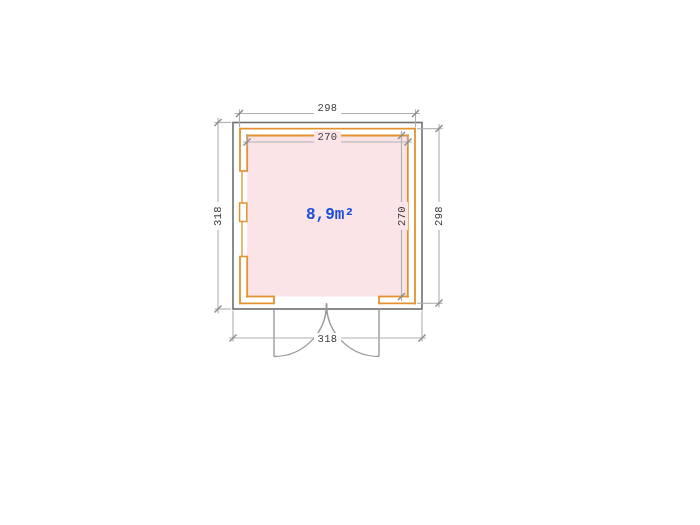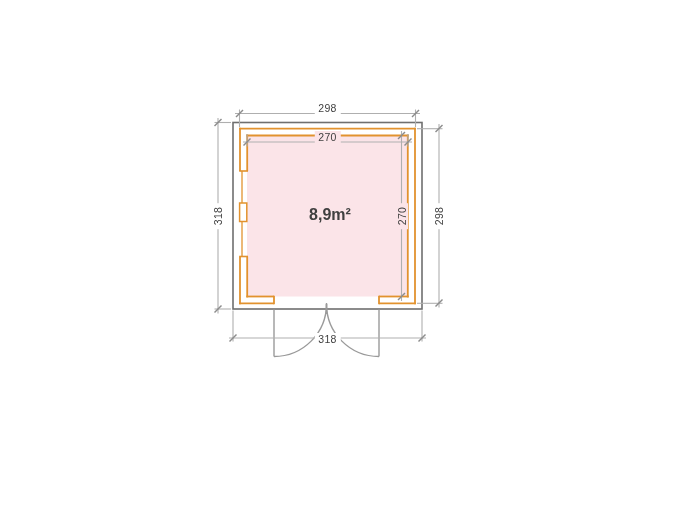--- a/index.html
+++ b/index.html
@@ -1,32 +1,32 @@
 <!DOCTYPE html>
 <html><head>
 <meta charset="utf-8">
 <style>
   html,body{margin:0;padding:0;background:#ffffff;}
   .canvas{
     position:relative;width:700px;height:513px;background:#ffffff;overflow:hidden;
-    font-family:Liberation Sans, sans-serif;
+    font-family:Liberation Mono, monospace;
   }
   .canvas svg{position:absolute;left:0;top:0;}
   .dim-label{
     position:absolute;
     transform:translate(-50%,-50%);
     font-size:10.5px;line-height:12px;letter-spacing:.3px;
     color:#3f3f3f;background:#ffffff;padding:0 4px;
     white-space:nowrap;z-index:2;
   }
   .dim-label.vertical{transform:translate(-50%,-50%) rotate(-90deg);}
   .dim-label.on-pink{background:#fbe4e8;}
   .area-label{
     position:absolute;transform:translate(-50%,-50%);
-    font-size:16px;font-weight:600;color:#404040;z-index:2;white-space:nowrap;
+    font-size:16px;font-weight:600;color:#1d4ed8;z-index:2;white-space:nowrap;
   }
 </style>
 </head>
 <body>
 
 <div class="canvas">
 
   <svg width="700" height="525" viewBox="0 0 700 525">
 
     <rect x="233" y="122.5" width="189" height="186.5" fill="#ffffff" stroke="#6f6f6f" stroke-width="1.6"></rect>

